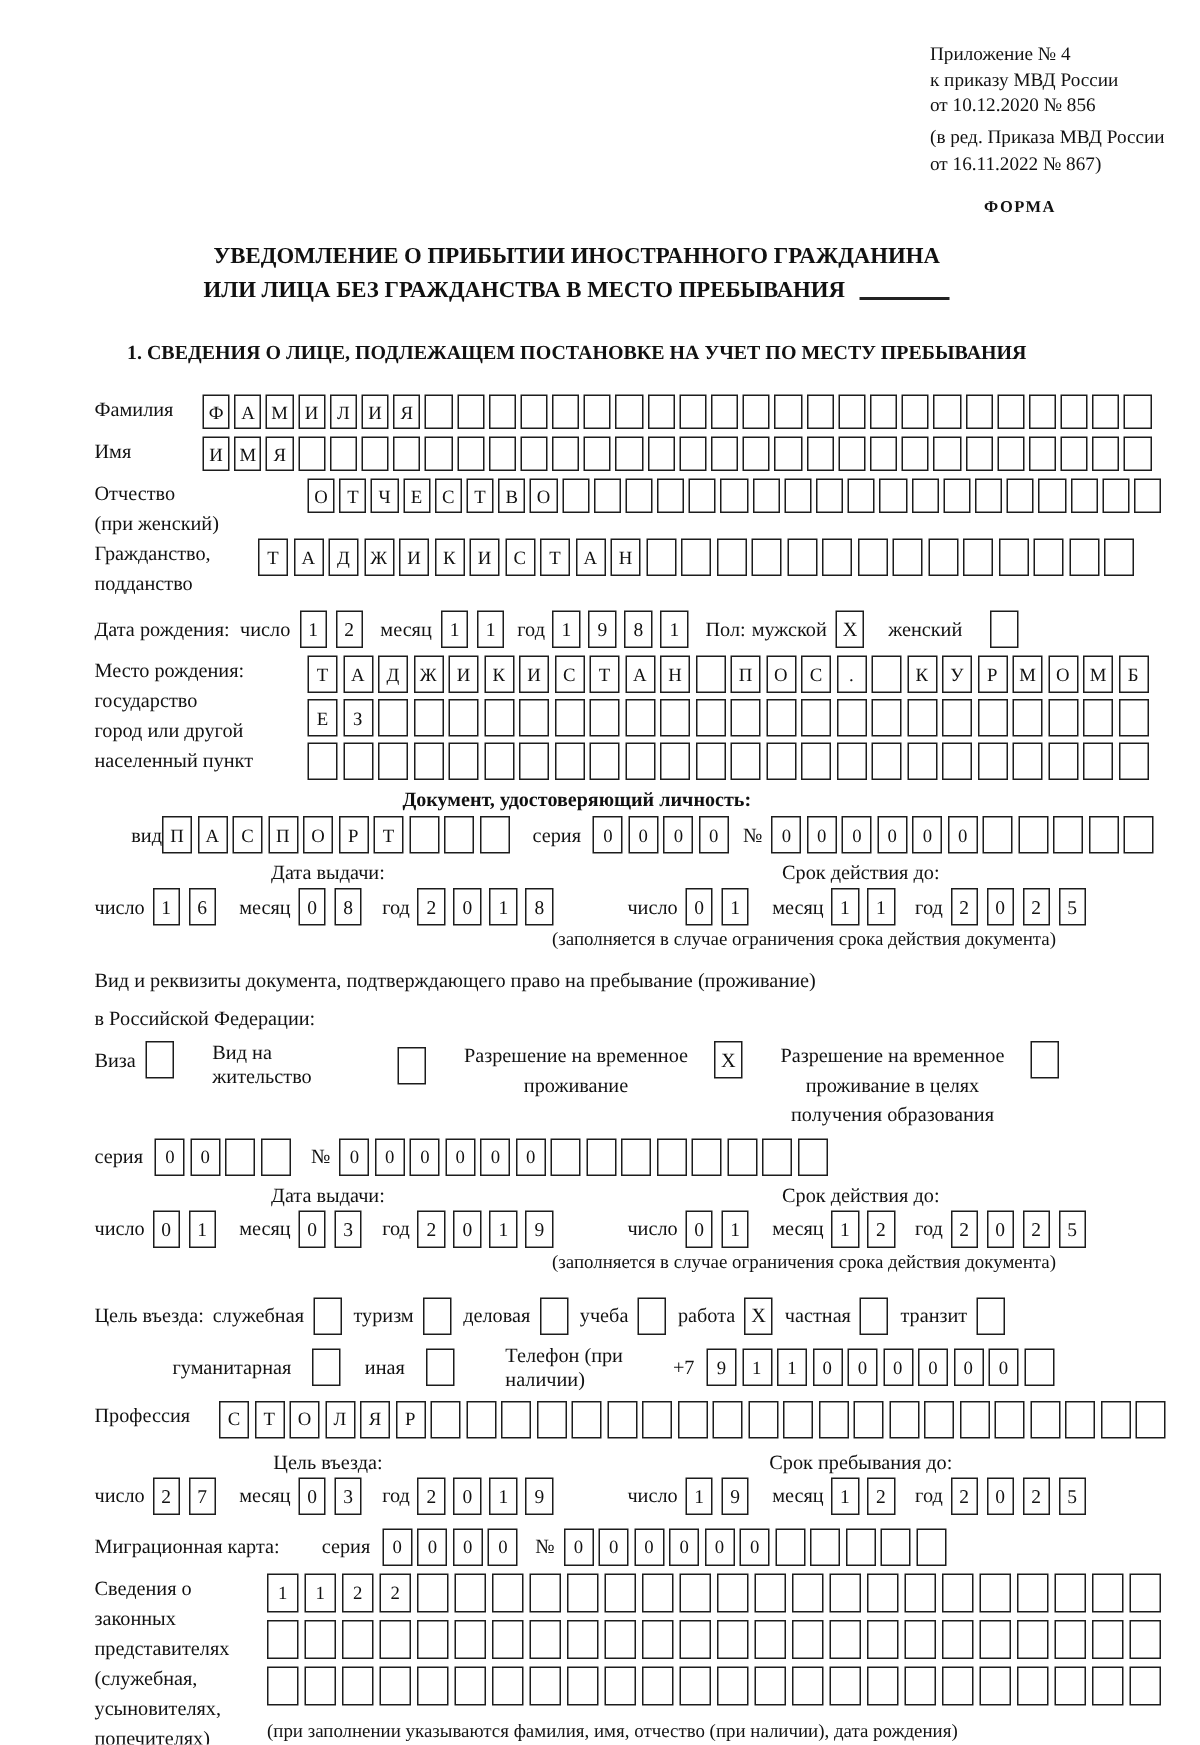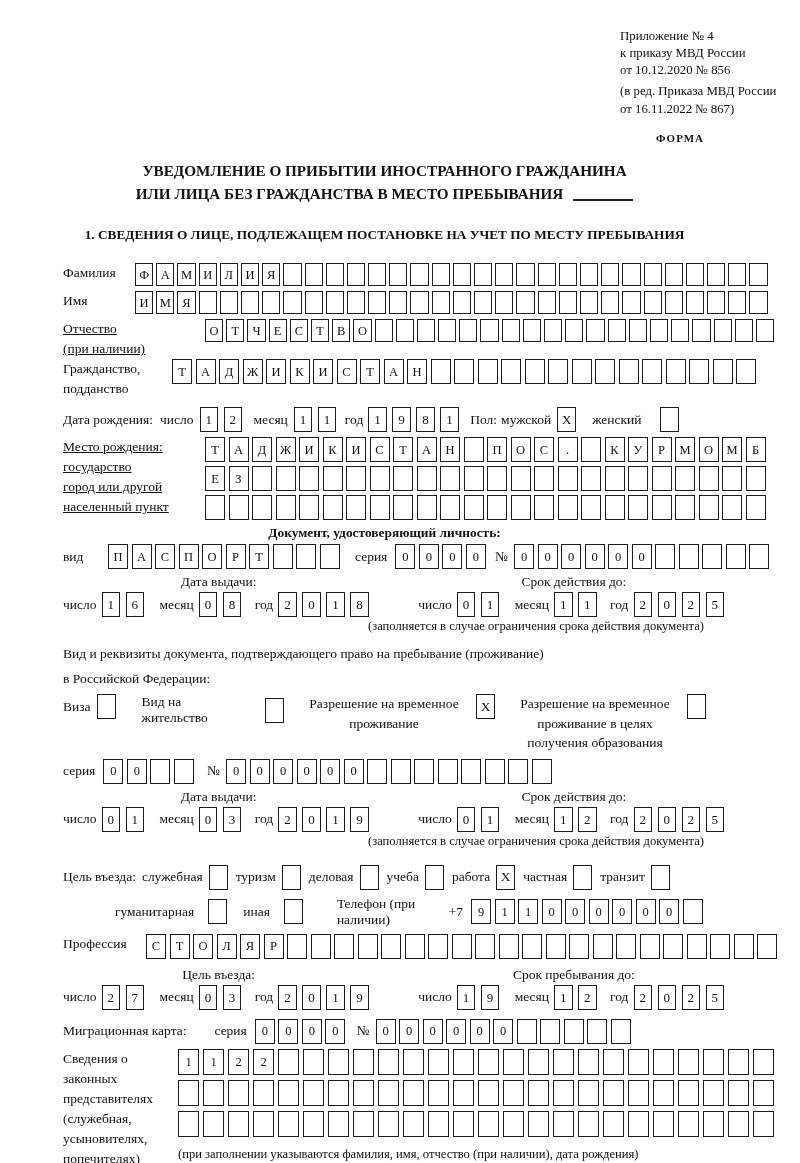--- a/index.html
+++ b/index.html
@@ -28,32 +28,32 @@
   .sm .box{width:18.2px;height:23px;margin-right:3px;}
   .md .box{width:20px;height:25px;margin-right:3.5px;}
   .lg .box{width:21px;height:26px;margin-right:4px;}
   .dt .box{width:18.5px;height:25px;margin-right:5.5px;font-size:13px;}
   .chk{flex:none;box-sizing:border-box;width:19px;height:25px;border:1.7px solid #1c1c1c;
        display:inline-flex;align-items:center;justify-content:center;font-size:13.5px;}
 
   .row-surname{margin-top:20px;}
   .row-name{margin-top:5px;}
   .row-patronymic{margin-top:5px;}
-  .w72{width:72px;}  .w142{width:142px;text-decoration:underline;}  .w109{width:109px;}  .w115{width:115px;}  .w83{width:83px;}
+  .w72{width:72px;}  .w142{width:142px;}  .w109{width:109px;}  .w115{width:115px;}  .w83{width:83px;}
 
   .row-birthdate{margin-top:8px;display:flex;align-items:center;flex-wrap:nowrap;}
   .row-birthdate .t{flex:none;}
 
   .row-birthplace{margin-top:5px;}
   .bp-rows{display:flex;flex-direction:column;}
   .bp-rows .boxes{margin-bottom:4px;}
 
   .doc-heading{margin-top:1px;text-align:center;font-weight:bold;font-size:13.4px;}
   .row-kind{margin-top:3px;display:flex;align-items:center;}
-  .row-kind .t{flex:none;}
+  .row-kind .t{flex:none;text-align:right;}
 
   .dates{margin-top:5px;display:flex;justify-content:space-between;gap:44px;}
   .dgrp{display:flex;flex-direction:column;}
   .dlabel{text-align:center;margin-bottom:2px;}
   .dfields{display:flex;align-items:center;}
   .dsub{flex:none;margin-right:5px;}
   .mlA{margin-left:10px;} .mlB{margin-left:8px;}
   .note-right{margin-top:2px;text-align:right;font-size:12.6px;padding-right:2px;}
 
   .intro{margin-top:8px;line-height:1.85;}
@@ -168,21 +168,21 @@
         <span class="box"></span>
         <span class="box"></span>
         <span class="box"></span>
         <span class="box"></span>
       </span>
   </div>
 
   <div class="frow row-patronymic">
     <span class="lbl w142">
       <span>Отчество</span>
-      <span class="l2">(при наличии)</span>
+      <span class="l2">(при женский)</span>
     </span>
     <span class="boxes sm">
         <span class="box">О</span>
         <span class="box">Т</span>
         <span class="box">Ч</span>
         <span class="box">Е</span>
         <span class="box">С</span>
         <span class="box">Т</span>
         <span class="box">В</span>
         <span class="box">О</span>

